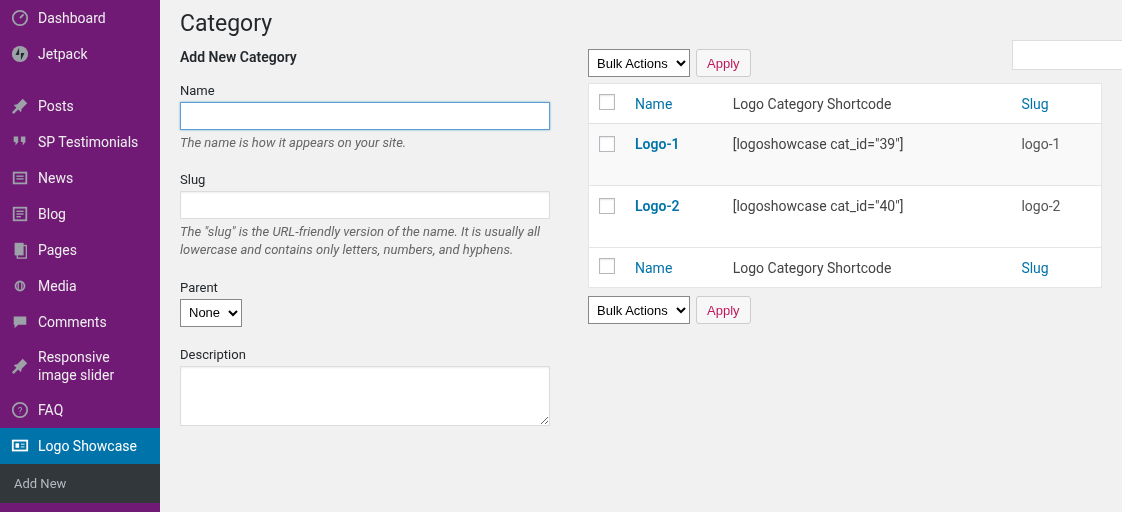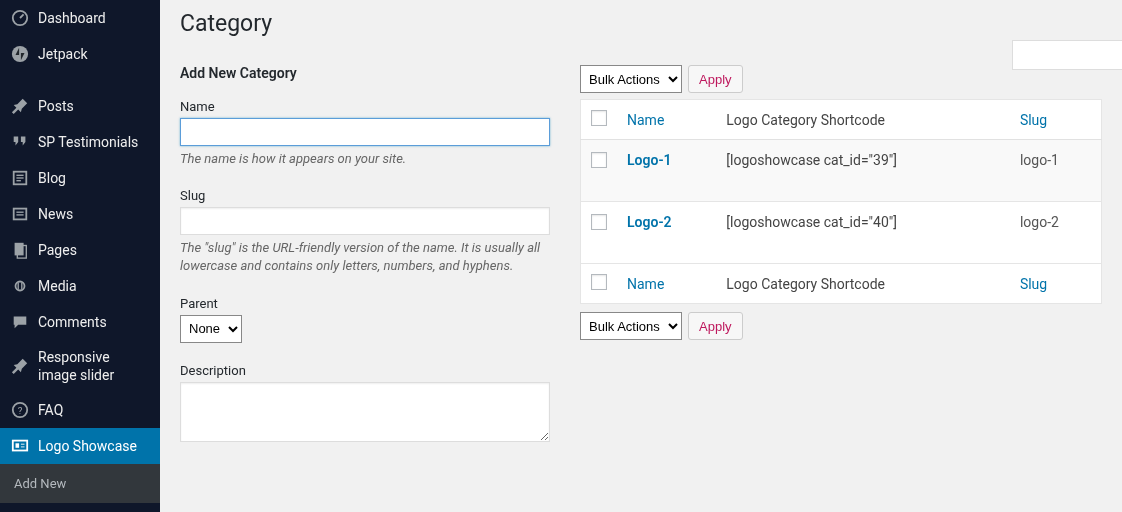--- a/index.html
+++ b/index.html
@@ -1,30 +1,30 @@
 <!DOCTYPE html>
 <html><head>
 <meta charset="utf-8">
 <style>
 * { box-sizing: border-box; margin: 0; padding: 0; }
 body { font-family: -apple-system, BlinkMacSystemFont, "Segoe UI", Roboto, Arial, sans-serif; font-size: 13px; color: #444; background: #f1f1f1; overflow: hidden; }
 .wrap { display: flex; width: 1122px; height: 512px; }
-.sidebar { width: 160px; background: #0f172a; color: #eee; flex-shrink: 0; }
+.sidebar { width: 160px; background: #701a75; color: #eee; flex-shrink: 0; }
 .sidebar-item { display: flex; align-items: center; padding: 8px 10px; color: #eee; cursor: pointer; min-height: 34px; }
 .sidebar-item .icon { width: 20px; height: 20px; margin-right: 8px; color: #9ca2a7; display: flex; align-items: center; justify-content: center; flex-shrink: 0; }
 .sidebar-item .icon svg { fill: currentColor; }
 .sidebar-item .label { font-size: 14px; line-height: 1.3; }
 .sidebar-item.active { background: #0073aa; color: #fff; position: relative; }
 .sidebar-item.active .icon { color: #fff; }
 .sidebar-item.active::after { content: ""; position: absolute; right: -8px; top: 50%; margin-top: -8px; border: 8px solid transparent; border-right-color: #f1f1f1; }
 .submenu { background: #32373c; padding: 6px 0; }
 .submenu-item { padding: 6px 12px 6px 14px; color: #b4b9be; font-size: 13px; cursor: pointer; }
 .content { flex: 1; padding: 10px 20px 20px 20px; overflow: hidden; position: relative; }
-.page-title { font-size: 23px; font-weight: 400; color: #23282d; margin-bottom: 28px; }
-.columns { display: flex; gap: 30px; }
+.page-title { font-size: 23px; font-weight: 400; color: #23282d; margin-bottom: 12px; }
+.columns { display: flex; gap: 38px; }
 .col-left { width: 370px; flex-shrink: 0; }
 .col-right { flex: 1; }
 .col-left h2 { font-size: 14px; font-weight: 600; color: #23282d; margin-bottom: 18px; }
 .form-field { margin-bottom: 20px; }
 .form-field label { display: block; font-size: 13px; color: #23282d; margin-bottom: 4px; }
 .form-field input[type=text], .form-field textarea { width: 100%; padding: 4px 6px; border: 1px solid #ddd; background: #fff; font-size: 14px; box-shadow: inset 0 1px 2px rgba(0,0,0,0.07); }
 .form-field input[type=text] { height: 28px; }
 .form-field input.focus { border: 1px solid #5b9dd9; box-shadow: 0 0 2px rgba(30,140,190,.6); }
 .form-field textarea { height: 60px; resize: vertical; }
 .form-field .desc { font-style: italic; color: #666; font-size: 13px; margin-top: 4px; line-height: 1.4; }
@@ -84,41 +84,41 @@
       <span class="icon">
           <svg viewBox="0 0 20 20" width="18" height="18">
             <path d="M3 4 h5 v6 l-3 4 v-4 h-2 Z M11 4 h5 v6 l-3 4 v-4 h-2 Z"></path>
           </svg>
         </span>
       <span class="label">SP Testimonials</span>
     </div>
     <div class="sidebar-item">
       <span class="icon">
           <svg viewBox="0 0 20 20" width="18" height="18">
+            <rect x="3" y="4" width="14" height="12" fill="none" stroke="currentColor" stroke-width="2"></rect>
+            <line x1="6" y1="8" x2="14" y2="8" stroke="currentColor" stroke-width="1.5"></line>
+            <line x1="6" y1="11" x2="14" y2="11" stroke="currentColor" stroke-width="1.5"></line>
+          </svg>
+        </span>
+      <span class="label">News</span>
+    </div>
+    <div class="sidebar-item">
+      <span class="icon">
+          <svg viewBox="0 0 20 20" width="18" height="18">
             <rect x="3" y="3" width="14" height="14" fill="none" stroke="currentColor" stroke-width="2"></rect>
             <line x1="6" y1="7" x2="14" y2="7" stroke="currentColor" stroke-width="1.5"></line>
             <line x1="6" y1="10" x2="14" y2="10" stroke="currentColor" stroke-width="1.5"></line>
             <line x1="6" y1="13" x2="11" y2="13" stroke="currentColor" stroke-width="1.5"></line>
           </svg>
         </span>
       <span class="label">Blog</span>
     </div>
     <div class="sidebar-item">
       <span class="icon">
           <svg viewBox="0 0 20 20" width="18" height="18">
-            <rect x="3" y="4" width="14" height="12" fill="none" stroke="currentColor" stroke-width="2"></rect>
-            <line x1="6" y1="8" x2="14" y2="8" stroke="currentColor" stroke-width="1.5"></line>
-            <line x1="6" y1="11" x2="14" y2="11" stroke="currentColor" stroke-width="1.5"></line>
-          </svg>
-        </span>
-      <span class="label">News</span>
-    </div>
-    <div class="sidebar-item">
-      <span class="icon">
-          <svg viewBox="0 0 20 20" width="18" height="18">
             <rect x="4" y="2" width="10" height="14" fill="currentColor"></rect>
             <rect x="7" y="5" width="10" height="14" fill="none" stroke="currentColor" stroke-width="1.5"></rect>
           </svg>
         </span>
       <span class="label">Pages</span>
     </div>
     <div class="sidebar-item">
       <span class="icon">
           <svg viewBox="0 0 20 20" width="18" height="18">
             <circle cx="10" cy="10" r="5" fill="none" stroke="currentColor" stroke-width="2"></circle>

